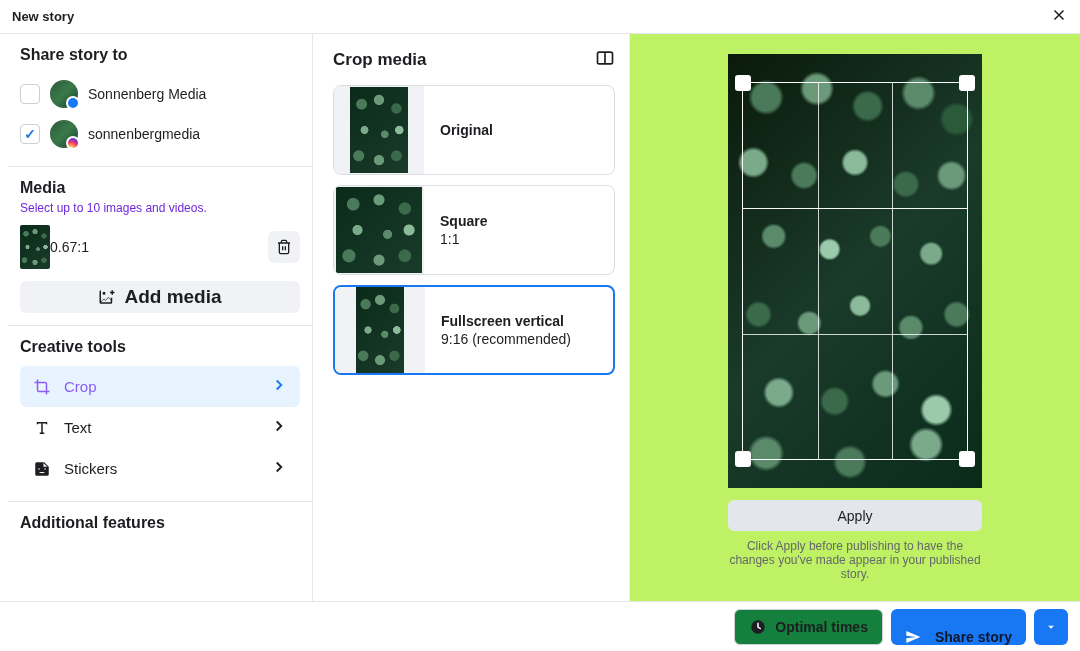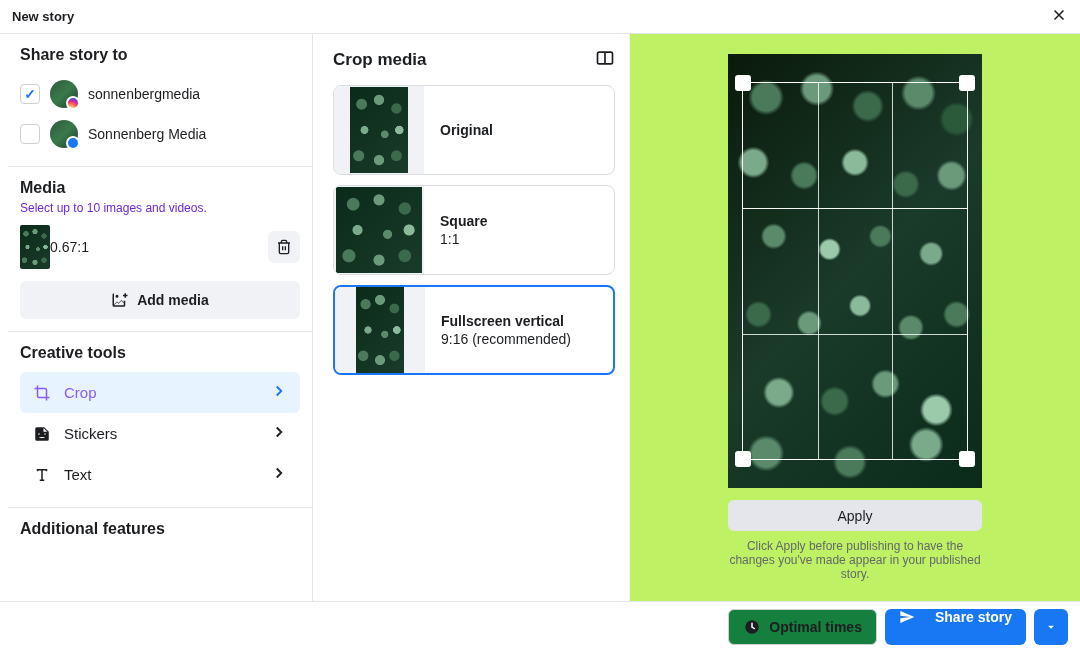--- a/index.html
+++ b/index.html
@@ -27,21 +27,21 @@
 .badge { position: absolute; bottom: -2px; right: -2px; width: 14px; height: 14px; border-radius: 50%; border: 2px solid #fff; }
 .badge.fb { background: #1877f2; }
 .badge.ig { background: radial-gradient(circle at 30% 107%, #fdf497 0%, #fd5949 45%, #d6249f 60%, #285AEB 90%); }
 .acct-name { font-size: 14px; }
 
 .media-row { display: flex; align-items: center; }
 .thumb { width: 30px; height: 44px; background: linear-gradient(135deg, #1a3a2a, #2a5a3a, #0a2a1a); border-radius: 2px; }
 .ratio { font-size: 14px; flex: 1; }
 .trash-btn { width: 32px; height: 32px; border-radius: 6px; background: #f0f2f5; display: flex; align-items: center; justify-content: center; cursor: pointer; }
 
-.add-media-btn { margin-top: 12px; width: 100%; height: 38px; background: #f0f2f5; border-radius: 6px; display: flex; align-items: center; justify-content: center; gap: 8px; font-weight: 600; font-size: 14px; cursor: pointer; }
+.add-media-btn { margin-top: 12px; width: 100%; height: 32px; background: #f0f2f5; border-radius: 6px; display: flex; align-items: center; justify-content: center; gap: 8px; font-weight: 600; font-size: 19px; cursor: pointer; }
 
 .tool-row { display: flex; align-items: center; gap: 12px; padding: 10px 12px; border-radius: 6px; cursor: pointer; }
 .tool-row.active { background: #e7f3ff; color: #8b5cf6; }
 .tool-row.active .chev { color: #1877f2; }
 .tool-label { flex: 1; font-size: 15px; font-weight: 500; }
 .chev { color: #1c1e21; }
 .tool-icon { width: 20px; display: flex; justify-content: center; }
 
 .center { width: 317px; padding: 14px 14px 14px 20px; border-right: 1px solid #f0f2f5; }
 .center-head { display: flex; align-items: center; justify-content: space-between; margin-bottom: 14px; }
@@ -102,21 +102,21 @@
 .handle.tl { top: -8px; left: -8px; }
 .handle.tr { top: -8px; right: -8px; }
 .handle.bl { bottom: -8px; left: -8px; }
 .handle.br { bottom: -8px; right: -8px; }
 
 .apply-btn { margin-top: 12px; width: 254px; height: 32px; background: #e4e6eb; border-radius: 6px; display: flex; align-items: center; justify-content: center; font-weight: 500; cursor: pointer; }
 .apply-note { margin-top: 8px; font-size: 12px; color: #65676b; text-align: center; max-width: 260px; }
 
 .footer { position: absolute; bottom: 0; left: 0; right: 0; height: 50px; border-top: 1px solid #e4e6eb; background: #fff; display: flex; align-items: center; justify-content: flex-end; gap: 8px; padding: 0 12px; }
 .opt-btn { height: 36px; padding: 0 14px; border: 1px solid #ccd0d5; border-radius: 6px; display: flex; align-items: center; gap: 8px; font-weight: 600; cursor: pointer; background: #15803d; }
-.share-btn { height: 36px; padding: 0 14px; border-radius: 6px; background: #1877f2; color: #ffffff; font-weight: 600; display: flex; align-items: flex-start; gap: 20px; cursor: pointer; }
+.share-btn { height: 36px; padding: 0 14px; border-radius: 6px; background: #1877f2; color: #0f172a; font-weight: 600; display: flex; align-items: flex-end; gap: 14px; cursor: pointer; }
 .more-btn { height: 36px; width: 34px; border-radius: 6px; background: #1877f2; color: #fff; display: flex; align-items: center; justify-content: center; cursor: pointer; }
 
 .section.no-border { border-bottom: none; }
 .crop-thumb, .thumb { background-image: 
   radial-gradient(circle at 20% 20%, #4a7a5a 6%, transparent 7%),
   radial-gradient(circle at 50% 15%, #6a9a7a 6%, transparent 7%),
   radial-gradient(circle at 80% 25%, #3a6a4a 6%, transparent 7%),
   radial-gradient(circle at 25% 50%, #7aaa8a 6%, transparent 7%),
   radial-gradient(circle at 60% 55%, #5a8a6a 6%, transparent 7%),
   radial-gradient(circle at 85% 50%, #8aba9a 6%, transparent 7%),
@@ -137,34 +137,34 @@
       </svg>
   </div>
 </div>
 
 <div class="main">
 
   <div class="sidebar">
     <div class="section">
       <div class="section-title">Share story to</div>
       <div class="acct-row">
+        <div class="checkbox"></div>
+        <div class="avatar-wrap">
+          <div class="avatar"></div>
+            <div class="badge fb"></div>
+        </div>
+        <div class="acct-name">Sonnenberg Media</div>
+      </div>
+      <div class="acct-row">
         <div class="checkbox checked"></div>
         <div class="avatar-wrap">
           <div class="avatar"></div>
             <div class="badge ig"></div>
         </div>
         <div class="acct-name">sonnenbergmedia</div>
-      </div>
-      <div class="acct-row">
-        <div class="checkbox"></div>
-        <div class="avatar-wrap">
-          <div class="avatar"></div>
-            <div class="badge fb"></div>
-        </div>
-        <div class="acct-name">Sonnenberg Media</div>
       </div>
     </div>
 
     <div class="section">
       <div class="section-title">Media</div>
       <div class="section-sub">Select up to 10 images and videos.</div>
       <div class="media-row">
         <div class="thumb"></div>
         <div class="ratio">0.67:1</div>
         <div class="trash-btn">
@@ -190,35 +190,35 @@
             </svg>
           </span>
         <span class="tool-label">Crop</span>
         <span class="chev"><svg width="18" height="18" viewBox="0 0 24 24" fill="none" stroke="currentColor" stroke-width="2.5">
               <path d="M9 18l6-6-6-6"></path>
             </svg></span>
       </div>
       <div class="tool-row">
         <span class="tool-icon">
             <svg width="18" height="18" viewBox="0 0 24 24" fill="currentColor">
+              <path d="M5 4h14v3h-2V6h-4v12h2v2H9v-2h2V6H7v1H5V4z"></path>
+            </svg>
+          </span>
+        <span class="tool-label">Text</span>
+        <span class="chev"><svg width="18" height="18" viewBox="0 0 24 24" fill="none" stroke="currentColor" stroke-width="2.5">
+              <path d="M9 18l6-6-6-6"></path>
+            </svg></span>
+      </div>
+      <div class="tool-row">
+        <span class="tool-icon">
+            <svg width="18" height="18" viewBox="0 0 24 24" fill="currentColor">
               <path d="M5 3h10l6 6v10a2 2 0 01-2 2H5a2 2 0 01-2-2V5a2 2 0 012-2zm9 1v5h5l-5-5zM8 13a1 1 0 100-2 1 1 0 000 2zm8 0a1 1 0 100-2 1 1 0 000 2zm-8 3c1 2 7 2 8 0H8z"></path>
             </svg>
           </span>
         <span class="tool-label">Stickers</span>
-        <span class="chev"><svg width="18" height="18" viewBox="0 0 24 24" fill="none" stroke="currentColor" stroke-width="2.5">
-              <path d="M9 18l6-6-6-6"></path>
-            </svg></span>
-      </div>
-      <div class="tool-row">
-        <span class="tool-icon">
-            <svg width="18" height="18" viewBox="0 0 24 24" fill="currentColor">
-              <path d="M5 4h14v3h-2V6h-4v12h2v2H9v-2h2V6H7v1H5V4z"></path>
-            </svg>
-          </span>
-        <span class="tool-label">Text</span>
         <span class="chev"><svg width="18" height="18" viewBox="0 0 24 24" fill="none" stroke="currentColor" stroke-width="2.5">
               <path d="M9 18l6-6-6-6"></path>
             </svg></span>
       </div>
     </div>
 
     <div class="section no-border">
       <div class="section-title">Additional features</div>
     </div>
   </div>

